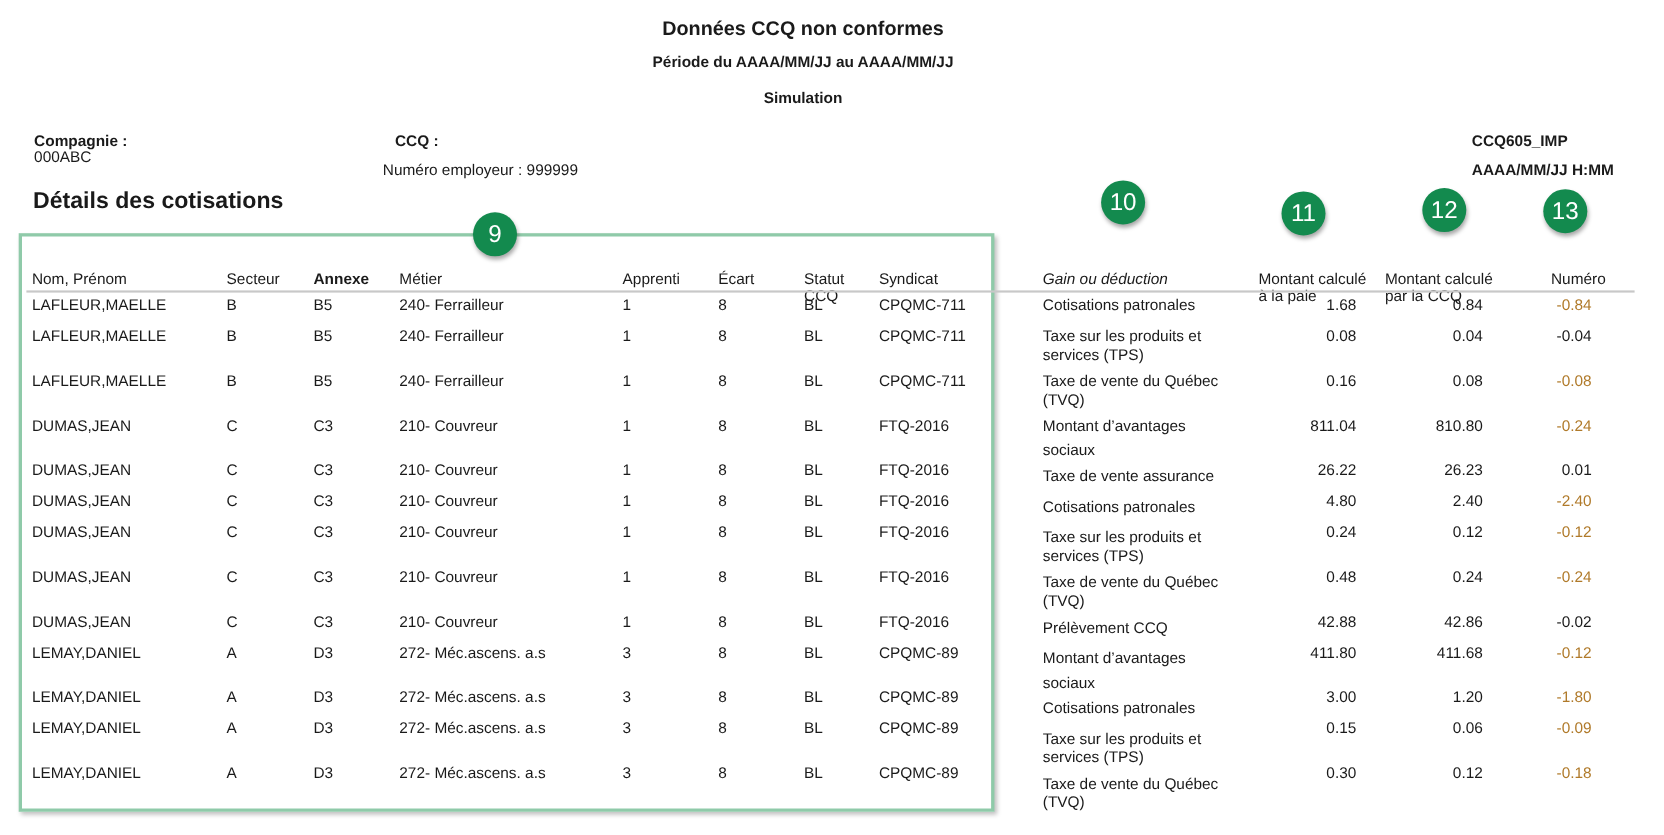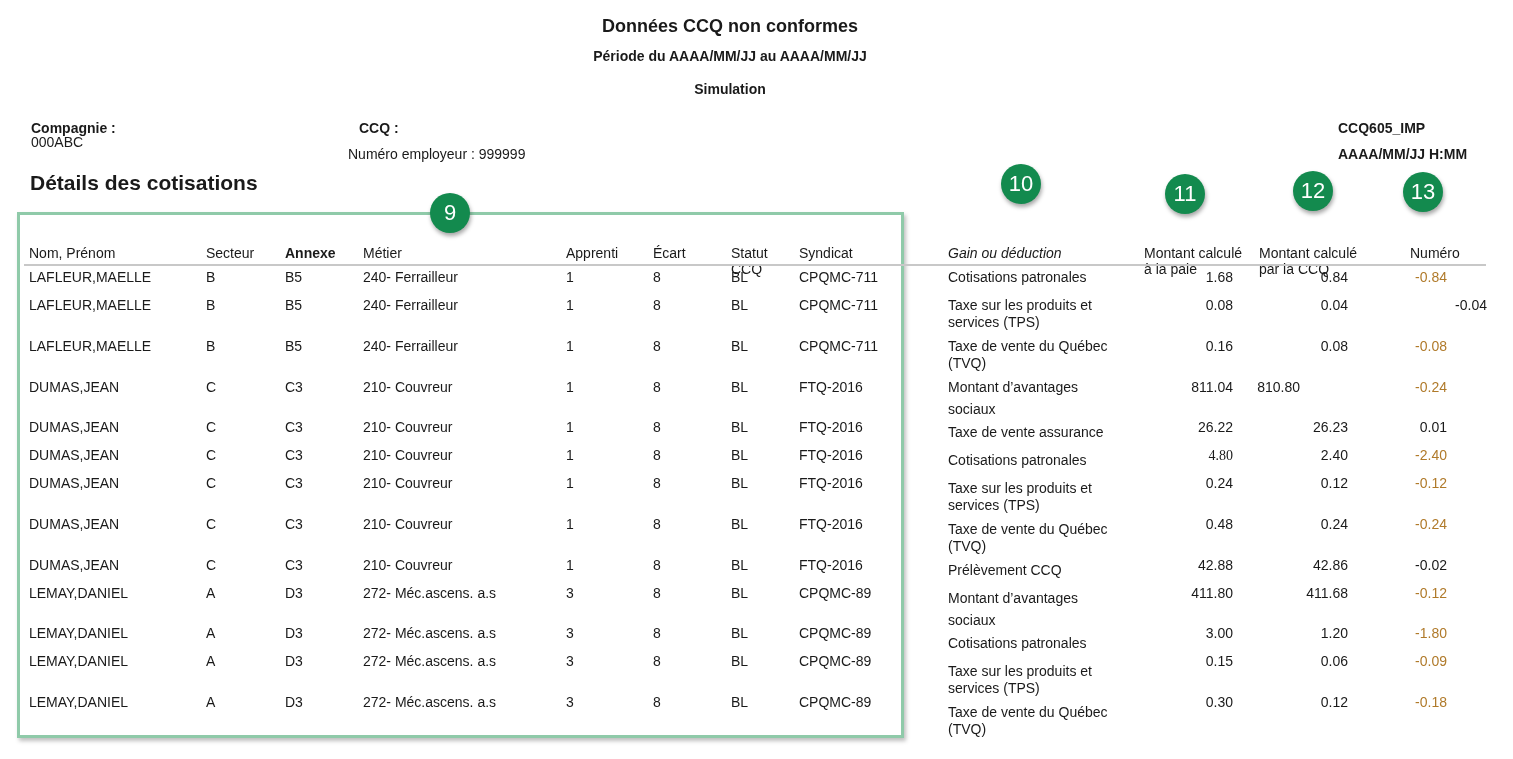--- a/index.html
+++ b/index.html
@@ -94,21 +94,21 @@
       <div class="abs cell" style="left: 566px; top: 297px;">1</div>
       <div class="abs cell" style="left: 653px; top: 297px;">8</div>
       <div class="abs cell" style="left: 731px; top: 297px;">BL</div>
       <div class="abs cell" style="left: 799px; top: 297px;">CPQMC-711</div>
       <div class="abs cell" style="left: 948px; top: 297px;">
         <div>Taxe sur les produits et</div>
         <div>services (TPS)</div>
       </div>
       <div class="abs cell num" style="left: 1153px; top: 297px;">0.08</div>
       <div class="abs cell num" style="left: 1268px; top: 297px;">0.04</div>
-      <div class="abs cell num" style="left: 1407px; top: 297px;">-0.04</div>
+      <div class="abs cell num" style="left: 1367px; top: 297px;">-0.04</div>
     </div>
     <div>
       <div class="abs cell" style="left: 29px; top: 338px;">LAFLEUR,MAELLE</div>
       <div class="abs cell" style="left: 206px; top: 338px;">B</div>
       <div class="abs cell" style="left: 285px; top: 338px;">B5</div>
       <div class="abs cell" style="left: 363px; top: 338px;">240- Ferrailleur</div>
       <div class="abs cell" style="left: 566px; top: 338px;">1</div>
       <div class="abs cell" style="left: 653px; top: 338px;">8</div>
       <div class="abs cell" style="left: 731px; top: 338px;">BL</div>
       <div class="abs cell" style="left: 799px; top: 338px;">CPQMC-711</div>
@@ -127,21 +127,21 @@
       <div class="abs cell" style="left: 363px; top: 379px;">210- Couvreur</div>
       <div class="abs cell" style="left: 566px; top: 379px;">1</div>
       <div class="abs cell" style="left: 653px; top: 379px;">8</div>
       <div class="abs cell" style="left: 731px; top: 379px;">BL</div>
       <div class="abs cell" style="left: 799px; top: 379px;">FTQ-2016</div>
       <div class="abs cell" style="left: 948px; top: 379px;">
         <div>Montant d’avantages</div>
         <div style="margin-top: 5px;">sociaux</div>
       </div>
       <div class="abs cell num" style="left: 1153px; top: 379px;">811.04</div>
-      <div class="abs cell num" style="left: 1220px; top: 379px;">810.80</div>
+      <div class="abs cell num" style="left: 1268px; top: 379px;">810.80</div>
       <div class="abs cell num neg" style="left: 1367px; top: 379px;">-0.24</div>
     </div>
     <div>
       <div class="abs cell" style="left: 29px; top: 419px;">DUMAS,JEAN</div>
       <div class="abs cell" style="left: 206px; top: 419px;">C</div>
       <div class="abs cell" style="left: 285px; top: 419px;">C3</div>
       <div class="abs cell" style="left: 363px; top: 419px;">210- Couvreur</div>
       <div class="abs cell" style="left: 566px; top: 419px;">1</div>
       <div class="abs cell" style="left: 653px; top: 419px;">8</div>
       <div class="abs cell" style="left: 731px; top: 419px;">BL</div>
@@ -160,21 +160,21 @@
       <div class="abs cell" style="left: 285px; top: 447px;">C3</div>
       <div class="abs cell" style="left: 363px; top: 447px;">210- Couvreur</div>
       <div class="abs cell" style="left: 566px; top: 447px;">1</div>
       <div class="abs cell" style="left: 653px; top: 447px;">8</div>
       <div class="abs cell" style="left: 731px; top: 447px;">BL</div>
       <div class="abs cell" style="left: 799px; top: 447px;">FTQ-2016</div>
       <div class="abs cell" style="left: 948px; top: 452px;">
         <div>Cotisations patronales</div>
         <div></div>
       </div>
-      <div class="abs cell num" style="left: 1153px; top: 447px; font-family: Liberation Serif, serif;">4.80</div>
+      <div class="abs cell num" style="left: 1153px; top: 447px;">4.80</div>
       <div class="abs cell num" style="left: 1268px; top: 447px;">2.40</div>
       <div class="abs cell num neg" style="left: 1367px; top: 447px;">-2.40</div>
     </div>
     <div>
       <div class="abs cell" style="left: 29px; top: 475px;">DUMAS,JEAN</div>
       <div class="abs cell" style="left: 206px; top: 475px;">C</div>
       <div class="abs cell" style="left: 285px; top: 475px;">C3</div>
       <div class="abs cell" style="left: 363px; top: 475px;">210- Couvreur</div>
       <div class="abs cell" style="left: 566px; top: 475px;">1</div>
       <div class="abs cell" style="left: 653px; top: 475px;">8</div>

